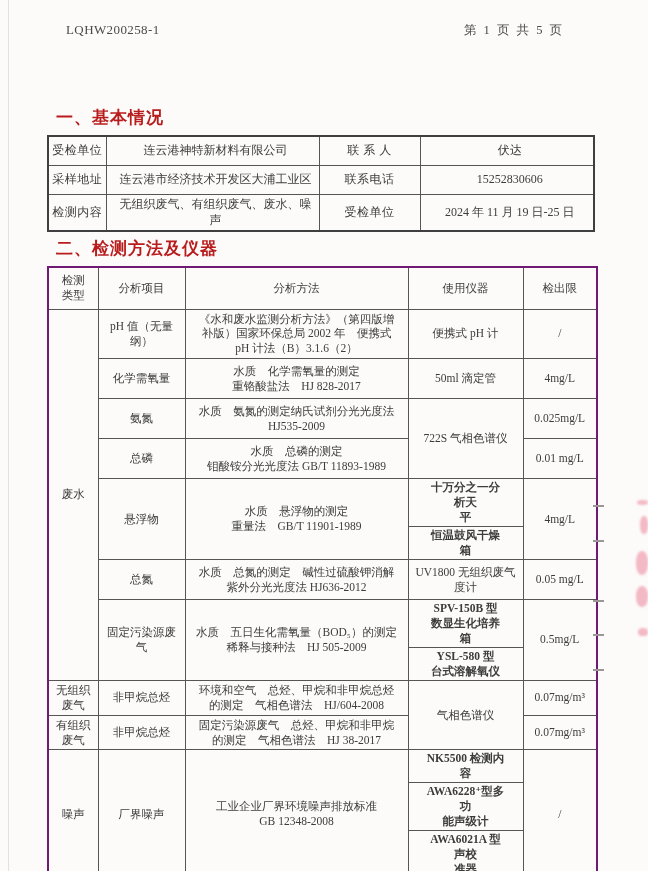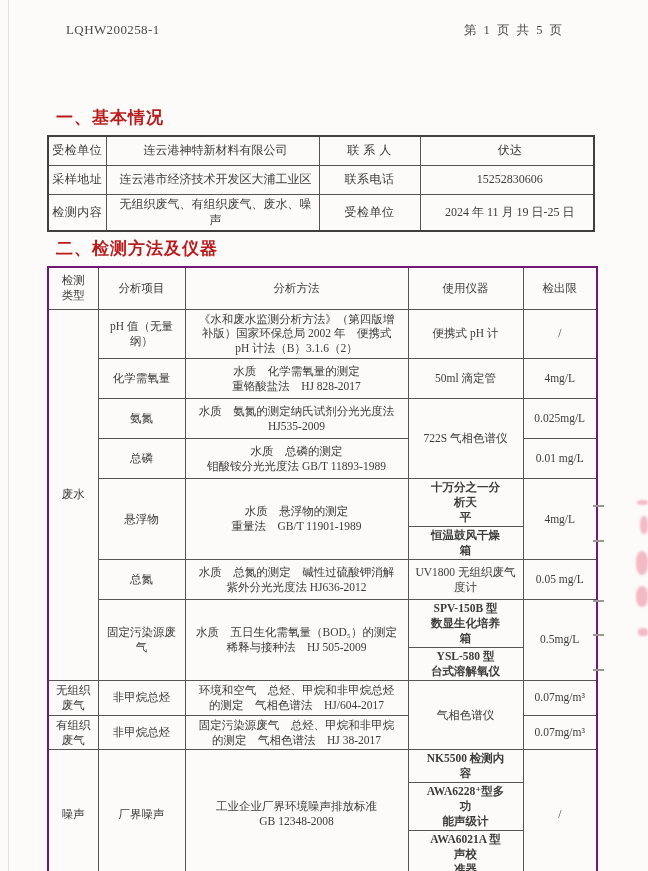--- a/index.html
+++ b/index.html
@@ -166,21 +166,21 @@
           </div>
         </td>
         <td>0.5mg/L</td>
       </tr>
 
       <tr style="height:34px">
         <td class="pre">无组织
 废气</td>
         <td>非甲烷总烃</td>
         <td class="pre">环境和空气　总烃、甲烷和非甲烷总烃
-的测定　气相色谱法　HJ/604-2017</td>
+的测定　气相色谱法　HJ/604-2008</td>
         <td rowspan="2" class="pre">气相色谱仪</td>
         <td>0.07mg/m³</td>
       </tr>
 
       <tr style="height:34px">
         <td class="pre">有组织
 废气</td>
         <td>非甲烷总烃</td>
         <td class="pre">固定污染源废气　总烃、甲烷和非甲烷
 的测定　气相色谱法　HJ 38-2017</td>

